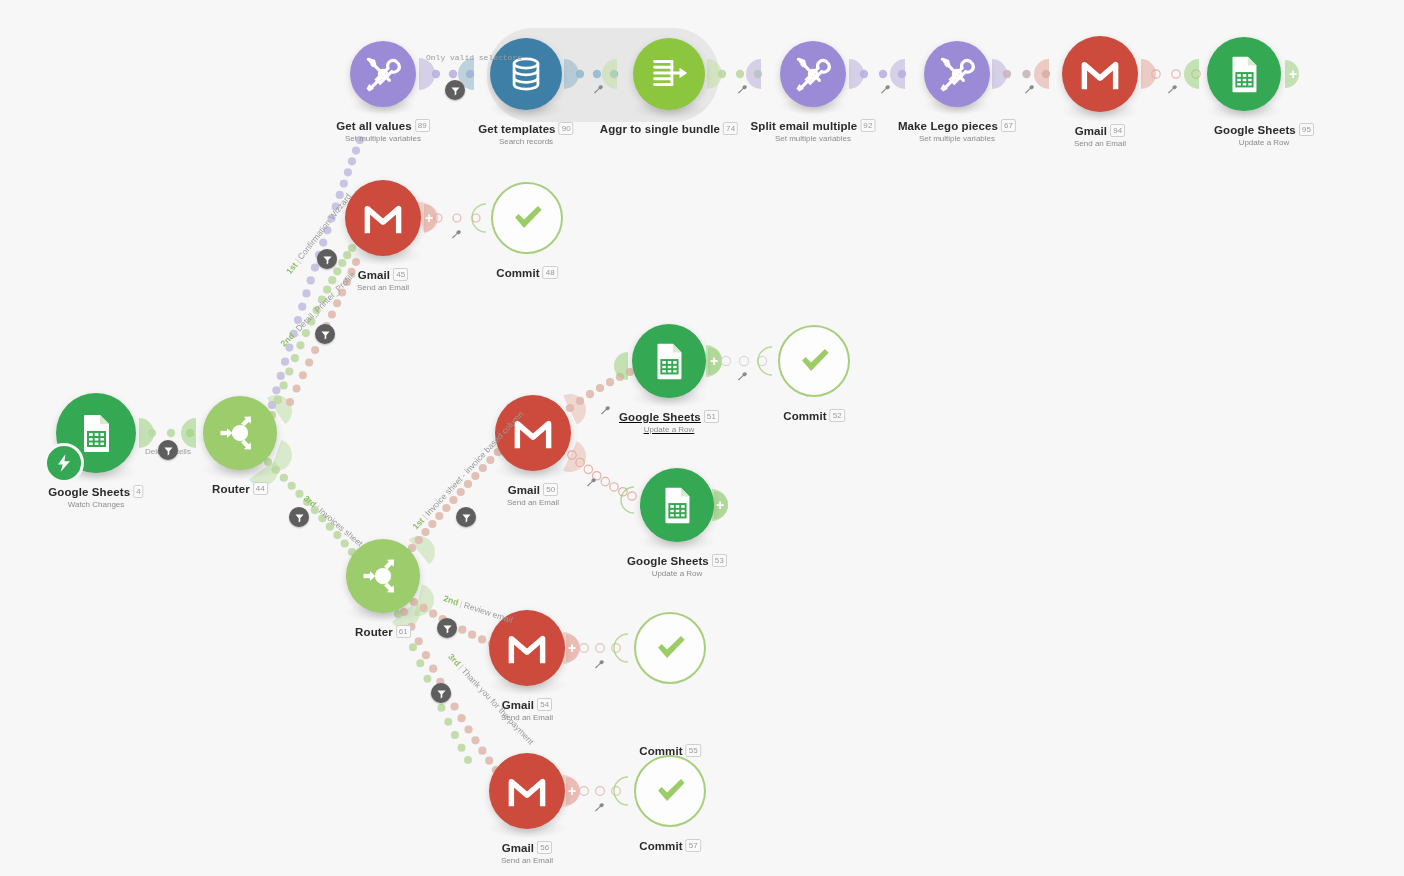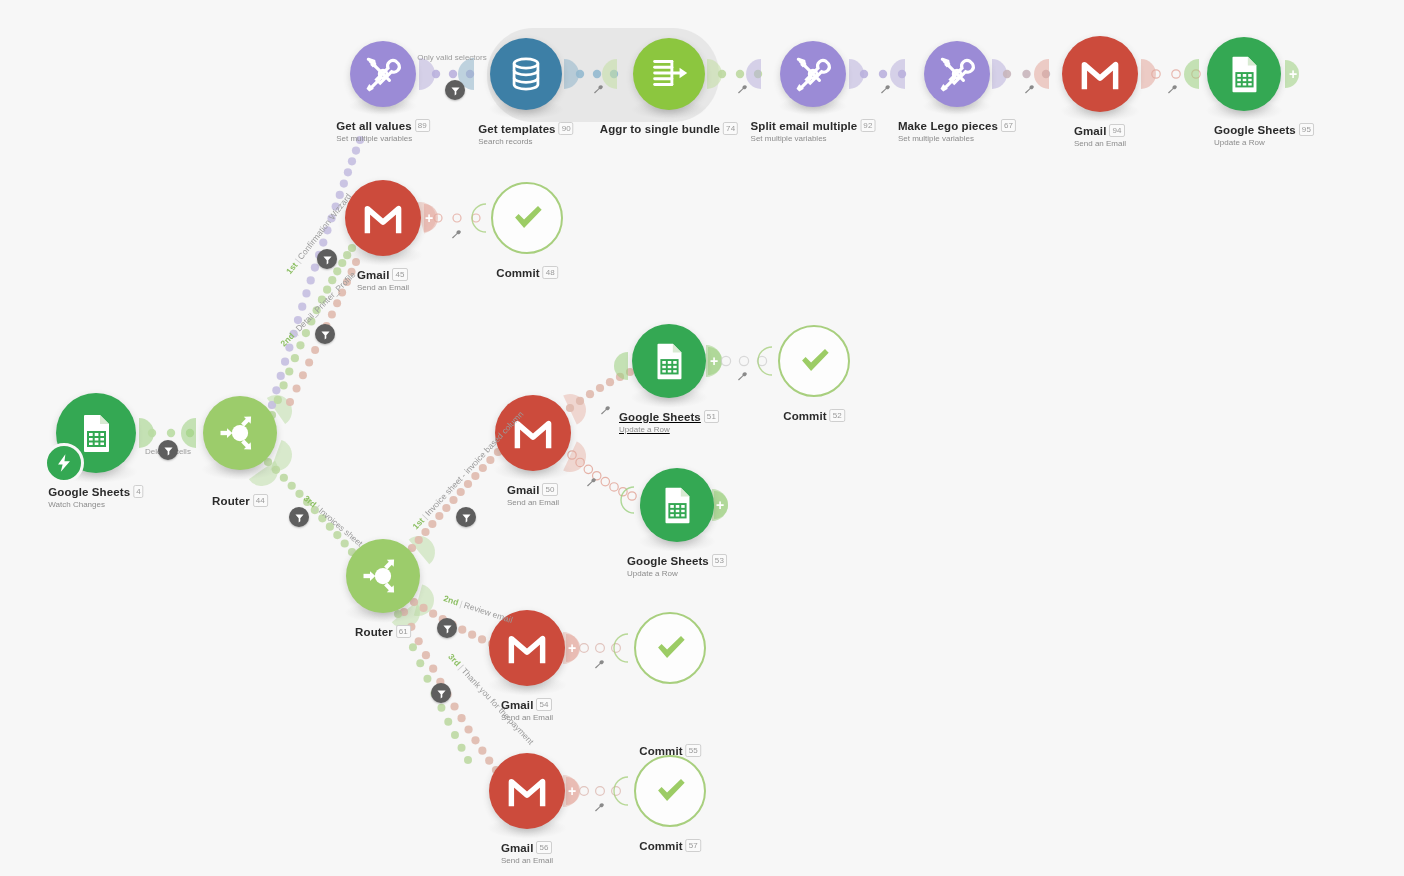--- a/index.html
+++ b/index.html
@@ -40,20 +40,21 @@
   .bubble svg { display: block; }
   .bubble.hollow {
     background: #fdfdfd;
     border: 2px solid #a8cf7e;
     box-shadow: none;
   }
   .caption {
     position: absolute;
     left: 50%;
     transform: translateX(-50%);
+    text-align: center;
     white-space: nowrap;
     pointer-events: none;
   }
   .cap-title {
     font-size: 11.5px;
     font-weight: bold;
     color: #2b2b2b;
     letter-spacing: .1px;
   }
   .cap-badge {
@@ -412,21 +413,21 @@
             <g transform="rotate(-45 30 13)">
               <path fill="#ffffff" d="M25 11h8v4h-8z"></path>
               <path fill="#ffffff" d="M36 13l-5-4.5v9z"></path>
             </g>
             <g transform="rotate(45 30 35)">
               <path fill="#ffffff" d="M25 33h8v4h-8z"></path>
               <path fill="#ffffff" d="M36 35l-5-4.5v9z"></path>
             </g>
           </svg>
         </div>
-        <div class="caption" style="top: 61px;">
+        <div class="caption" style="top: 49px;">
           <div class="cap-title"><span>Router</span><span class="cap-badge">44</span></div>
         </div>
       </div>
       <div class="node" style="left: 383px; top: 74px;">
         <div class="shadow-ellipse" style="width: 69.3px; height: 18.15px; left: 0px; top: 32.34px;"></div>
         <div class="bubble" style="width: 66px; height: 66px; background: rgb(155, 139, 214);">
           <svg width="44" height="44" viewBox="0 0 48 48">
             <g fill="none" stroke="#ffffff" stroke-width="3.4" stroke-linecap="round">
               <path d="M10 10l13 13"></path>
               <path d="M23 23l8 8"></path>
@@ -692,21 +693,21 @@
         <div class="bubble hollow" style="width: 72px; height: 72px;">
           <svg width="44" height="44" viewBox="0 0 48 48">
             <path fill="#9ccc65" d="M11 23.5l3.8-4 6 6L36 11l4 4-19.2 20z"></path>
           </svg>
         </div>
         <div class="caption" style="top: 48px;">
           <div class="cap-title"><span>Commit</span><span class="cap-badge">57</span></div>
         </div>
       </div>
       <div class="link-label" style="left: 168px; top: 415px; margin-top: 36px;">Deleted cells</div>
-      <div class="link-label" style="left: 452px; top: 57px;">Only valid selectors</div>
+      <div class="link-label" style="left: 474px; top: 57px; font-family: Liberation Mono, monospace;">Only valid selectors</div>
       <div class="route-label" style="left: 288px; top: 268px; transform: rotate(-52deg);"><span class="ord">1st</span><span class="bar">|</span><span>Confirmation Wizzard</span></div>
       <div class="route-label" style="left: 282px; top: 340px; transform: rotate(-45deg);"><span class="ord">2nd</span><span class="bar">|</span><span>Detail_Printer_Profile</span></div>
       <div class="route-label" style="left: 305px; top: 492px; transform: rotate(40deg);"><span class="ord">3rd</span><span class="bar">|</span><span>Invoices sheet</span></div>
       <div class="route-label" style="left: 414px; top: 523px; transform: rotate(-47deg);"><span class="ord">1st</span><span class="bar">|</span><span>Invoice sheet - invoice based column</span></div>
       <div class="route-label" style="left: 444px; top: 593px; transform: rotate(18deg);"><span class="ord">2nd</span><span class="bar">|</span><span>Review email</span></div>
       <div class="route-label" style="left: 450px; top: 650px; transform: rotate(47deg);"><span class="ord">3rd</span><span class="bar">|</span><span>Thank you for the payment</span></div>
       <div class="filter-icon" style="left: 168px; top: 450px;">
         <svg width="13" height="13" viewBox="0 0 48 48">
           <path fill="#ffffff" d="M9 13h30L27 27v11l-6 4V27z"></path>
         </svg>

